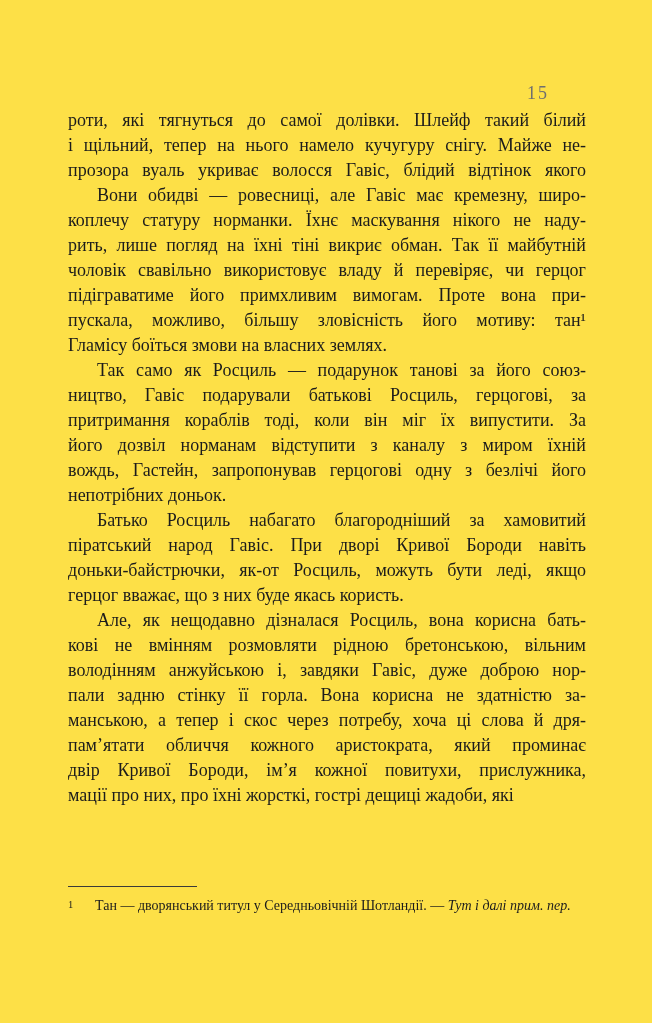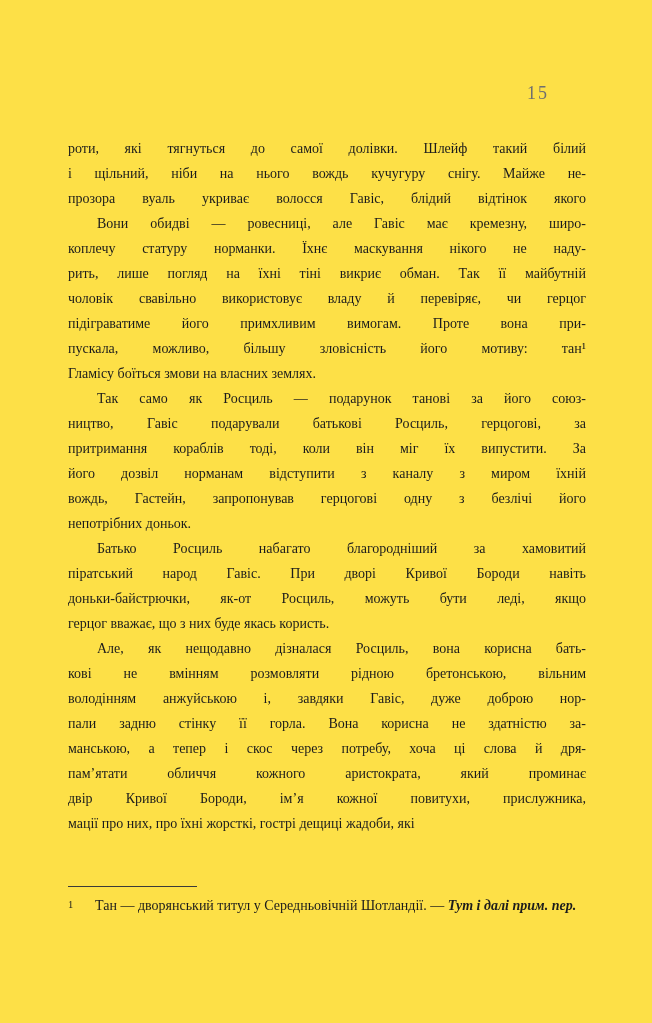--- a/index.html
+++ b/index.html
@@ -20,23 +20,23 @@
     position: absolute;
     left: 527px;
     top: 83px;
     font-size: 18px;
     letter-spacing: 2px;
     color: #6f6f6f;
   }
   .text-block {
     position: absolute;
     left: 68px;
-    top: 136px;
+    top: 108px;
     width: 518px;
-    font-size: 14px;
+    font-size: 18px;
     line-height: 25px;
   }
   .line {
     text-align: justify;
     text-align-last: justify;
   }
   .line.plast {
     text-align-last: left;
   }
   .line.indent {
@@ -64,33 +64,32 @@
     flex: 0 0 27px;
     font-size: 10.5px;
     line-height: 14px;
     padding-top: 1px;
   }
   .fn-text {
     flex: 1;
   }
   .fn-text i {
     font-style: italic;
-    font-weight: bold;
   }
 </style>
 </head>
 <body>
 
 <div class="page">
 
   <div class="page-number">15</div>
 
   <div class="text-block" id="text-block">
       <div class="line">роти, які тягнуться до самої долівки. Шлейф такий білий</div>
-      <div class="line">і щільний, ніби на нього вождь кучугуру снігу. Майже не-</div>
+      <div class="line">і щільний, тепер на нього намело кучугуру снігу. Майже не-</div>
       <div class="line">прозора вуаль укриває волосся Гавіс, блідий відтінок якого</div>
       <div class="line indent">Вони обидві — ровесниці, але Гавіс має кремезну, широ-</div>
       <div class="line">коплечу статуру норманки. Їхнє маскування нікого не наду-</div>
       <div class="line">рить, лише погляд на їхні тіні викриє обман. Так її майбутній</div>
       <div class="line">чоловік свавільно використовує владу й перевіряє, чи герцог</div>
       <div class="line">підіграватиме його примхливим вимогам. Проте вона при-</div>
       <div class="line">пускала, можливо, більшу зловісність його мотиву: тан¹</div>
       <div class="line plast">Гламісу боїться змови на власних землях.</div>
       <div class="line indent">Так само як Росциль — подарунок танові за його союз-</div>
       <div class="line">ництво, Гавіс подарували батькові Росциль, герцогові, за</div>

